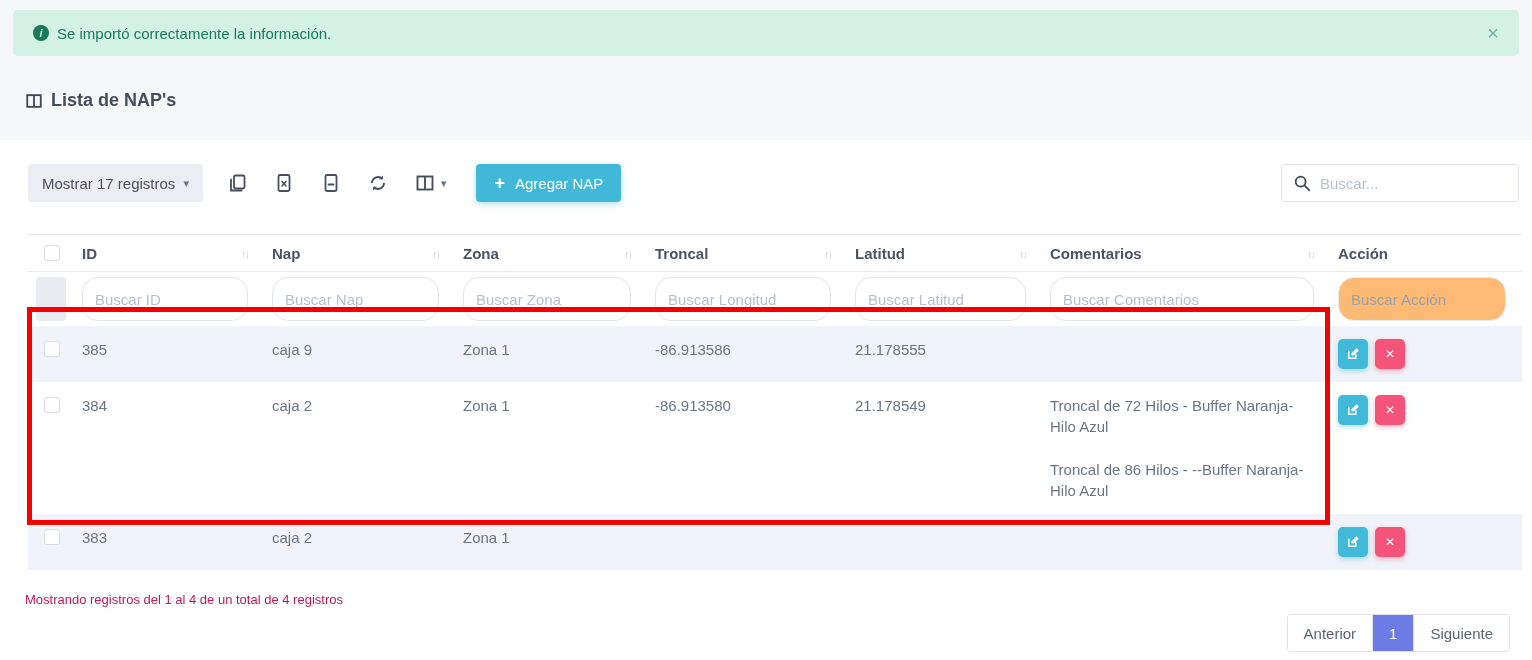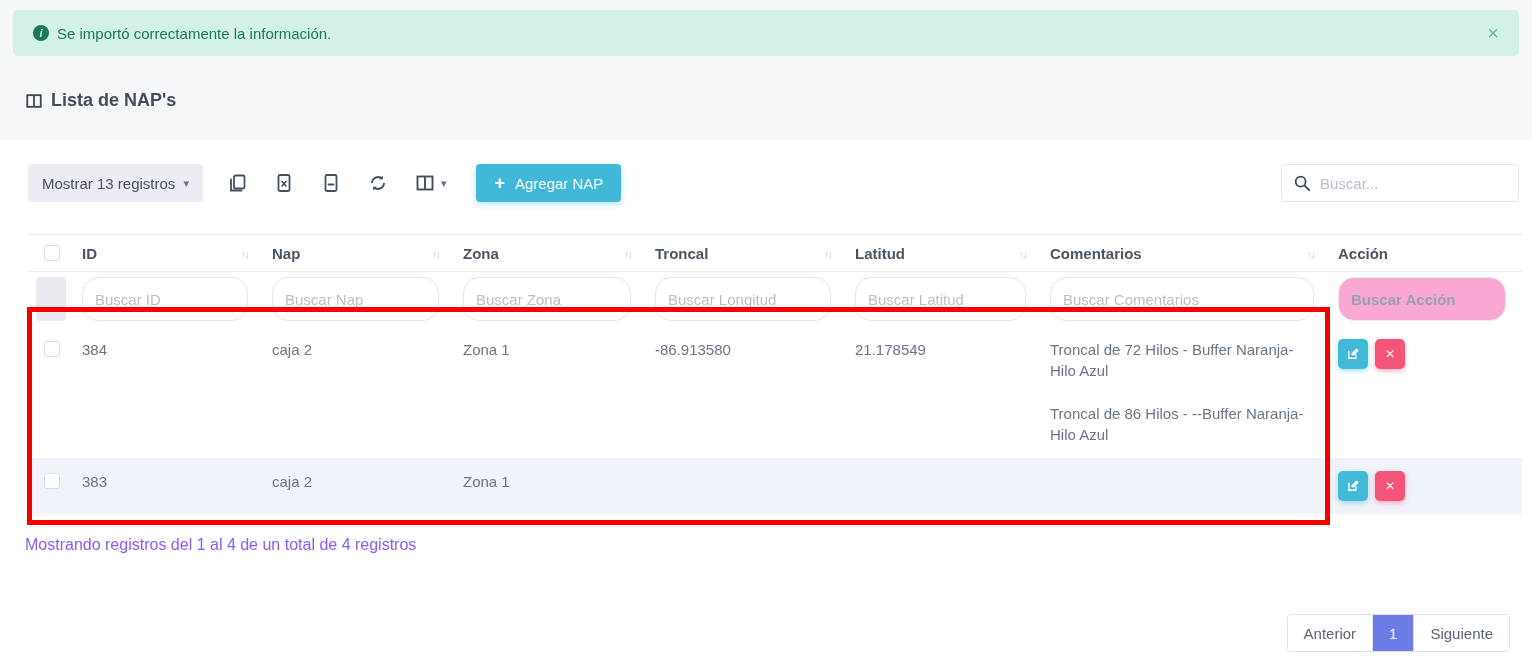--- a/index.html
+++ b/index.html
@@ -50,41 +50,41 @@
              padding:10px 8px 9px 8px; font-size:15px; color:#4b5462; font-weight:bold;
              cursor:pointer; }
   .th-inner { display:flex; align-items:center; justify-content:space-between;
               padding-right:8px; }
   .sort { color:#c6ccd6; font-size:11px; font-weight:normal; letter-spacing:-2px; }
   .filter-row td { padding:5px 16px 5px 8px; }
   .filter-input { width:100%; height:44px; border:1px solid #e3e6ec; border-radius:16px;
                   padding:0 12px; font-size:15px; font-family:inherit; color:#5a6270;
                   background:#fff; outline:none; }
   .filter-input::placeholder { color:#b7bfcc; }
-  .filter-input:disabled { background:#f9a8d4; border-color:#e8eaee;font-weight:bold; }
+  .filter-input:disabled { background:#fdba74; border-color:#e8eaee; }
   .filter-input:disabled::placeholder { color:#99a1ad; }
   .filter-box { width:30px; height:44px; background:#e9ebf0; border-radius:4px; }
   tbody td { padding:13px 8px; font-size:15px; color:#6b7587; line-height:21px; }
   tr.stripe { background:#f0f3f9; }
   .row-s { height:44px; }
   .checkbox { appearance:none; -webkit-appearance:none; width:16px; height:16px;
               border:1px solid #d7dce5; border-radius:3px; background:#fff;
               cursor:pointer; display:block; margin-left:8px; margin-top:2px; }
   thead .checkbox { margin-top:0; }
   .comment { margin-bottom:22px; }
   .comment:last-child { margin-bottom:0; }
   .actions { display:flex; gap:7px; }
   .btn-edit, .btn-del { width:30px; height:30px; border:none; border-radius:5px;
                         color:#fff; cursor:pointer; display:inline-flex; align-items:center;
                         justify-content:center; font-family:inherit; }
   .btn-edit { background:#41b9d9; box-shadow:0 2px 5px rgba(65,185,217,.45); }
   .btn-del  { background:#f5547a; box-shadow:0 2px 5px rgba(245,84,122,.45);
               font-size:12px; font-weight:bold; }
   
-  .summary { margin:22px 0 0 25px; font-size:16px; color:#8b5cf6; }
+  .summary { margin:22px 0 0 25px; font-size:13px; color:#be185d; }
   .pagination { position:absolute; right:22px; top:474px; display:inline-flex;
                 border:1px solid #dfe3e9; border-radius:4px; overflow:hidden;
                 background:#fff; }
   .page-btn { height:36px; padding:0 16px; background:#fff; border:none;
               border-left:1px solid #dfe3e9; font-size:15px; color:#5c6575;
               font-family:inherit; cursor:pointer; display:inline-flex;
               align-items:center; }
   .page-btn:first-child { border-left:none; }
   .page-btn.active { background:#6d7be4; color:#fff; min-width:36px;
                      justify-content:center; }
@@ -106,21 +106,21 @@
     <rect x="2.5" y="3.5" width="15" height="13" fill="none" stroke="currentColor" stroke-width="2"></rect>
     <line x1="10" y1="3.5" x2="10" y2="16.5" stroke="currentColor" stroke-width="2"></line>
   </svg>
   <span>Lista de NAP's</span>
 </div>
 
 <div class="card">
 
   <div class="toolbar">
     <button class="btn-show">
-      <span>Mostrar 13 registros</span>
+      <span>Mostrar 17 registros</span>
       <span class="caret">▾</span>
     </button>
 
     <div class="icon-group">
       <button class="icon-btn">
         <svg width="20" height="20" viewBox="0 0 20 20">
           <rect x="7" y="2.5" width="10.5" height="13" rx="1.5" fill="none" stroke="currentColor" stroke-width="1.8"></rect>
           <path d="M4 6.5v11h10.5" fill="none" stroke="currentColor" stroke-width="1.8" stroke-linecap="round"></path>
         </svg>
       </button>
@@ -232,47 +232,71 @@
         <td><input class="filter-input" placeholder="Buscar ID" style=""></td>
         <td><input class="filter-input" placeholder="Buscar Nap" style=""></td>
         <td><input class="filter-input" placeholder="Buscar Zona" style=""></td>
         <td><input class="filter-input" placeholder="Buscar Longitud" style=""></td>
         <td><input class="filter-input" placeholder="Buscar Latitud" style=""></td>
         <td><input class="filter-input" placeholder="Buscar Comentarios" style=""></td>
         <td><input class="filter-input" disabled="" placeholder="Buscar Acción" style=""></td>
       </tr>
     </thead>
     <tbody>
-      <tr>
+      <tr class="stripe row-s">
         <td>
             <input type="checkbox" class="checkbox" style="">
           </td>
-        <td>384</td>
-        <td>caja 2</td>
+        <td>385</td>
+        <td>caja 9</td>
         <td>Zona 1</td>
-        <td>-86.913580</td>
-        <td>21.178549</td>
-        <td>
-          <div class="comment">Troncal de 72 Hilos - Buffer Naranja- Hilo Azul</div>
-          <div class="comment">Troncal de 86 Hilos - --Buffer Naranja- Hilo Azul</div>
-        </td>
+        <td>-86.913586</td>
+        <td>21.178555</td>
+        <td></td>
         <td>
             <div class="actions">
           <button class="btn-edit">
             <svg width="14" height="14" viewBox="0 0 20 20">
               <path d="M4 6v10h10v-5" fill="none" stroke="#fff" stroke-width="2" stroke-linecap="round"></path>
               <path d="M17.6 4.2l-1.8-1.8a1 1 0 0 0-1.4 0L8 8.8V12h3.2l6.4-6.4a1 1 0 0 0 0-1.4z" fill="#fff"></path>
             </svg>
               </button>
           <button class="btn-del">
             <span>✕</span>
               </button>
         </div>
           </td>
       </tr>
+      <tr>
+        <td>
+            <input type="checkbox" class="checkbox" style="">
+          </td>
+        <td>384</td>
+        <td>caja 2</td>
+        <td>Zona 1</td>
+        <td>-86.913580</td>
+        <td>21.178549</td>
+        <td>
+          <div class="comment">Troncal de 72 Hilos - Buffer Naranja- Hilo Azul</div>
+          <div class="comment">Troncal de 86 Hilos - --Buffer Naranja- Hilo Azul</div>
+        </td>
+        <td>
+            <div class="actions">
+          <button class="btn-edit">
+            <svg width="14" height="14" viewBox="0 0 20 20">
+              <path d="M4 6v10h10v-5" fill="none" stroke="#fff" stroke-width="2" stroke-linecap="round"></path>
+              <path d="M17.6 4.2l-1.8-1.8a1 1 0 0 0-1.4 0L8 8.8V12h3.2l6.4-6.4a1 1 0 0 0 0-1.4z" fill="#fff"></path>
+            </svg>
+              </button>
+          <button class="btn-del">
+            <span>✕</span>
+              </button>
+        </div>
+          </td>
+      </tr>
       <tr class="stripe row-s">
         <td>
             <input type="checkbox" class="checkbox" style="">
           </td>
         <td>383</td>
         <td>caja 2</td>
         <td>Zona 1</td>
         <td></td>
         <td></td>
         <td></td>

